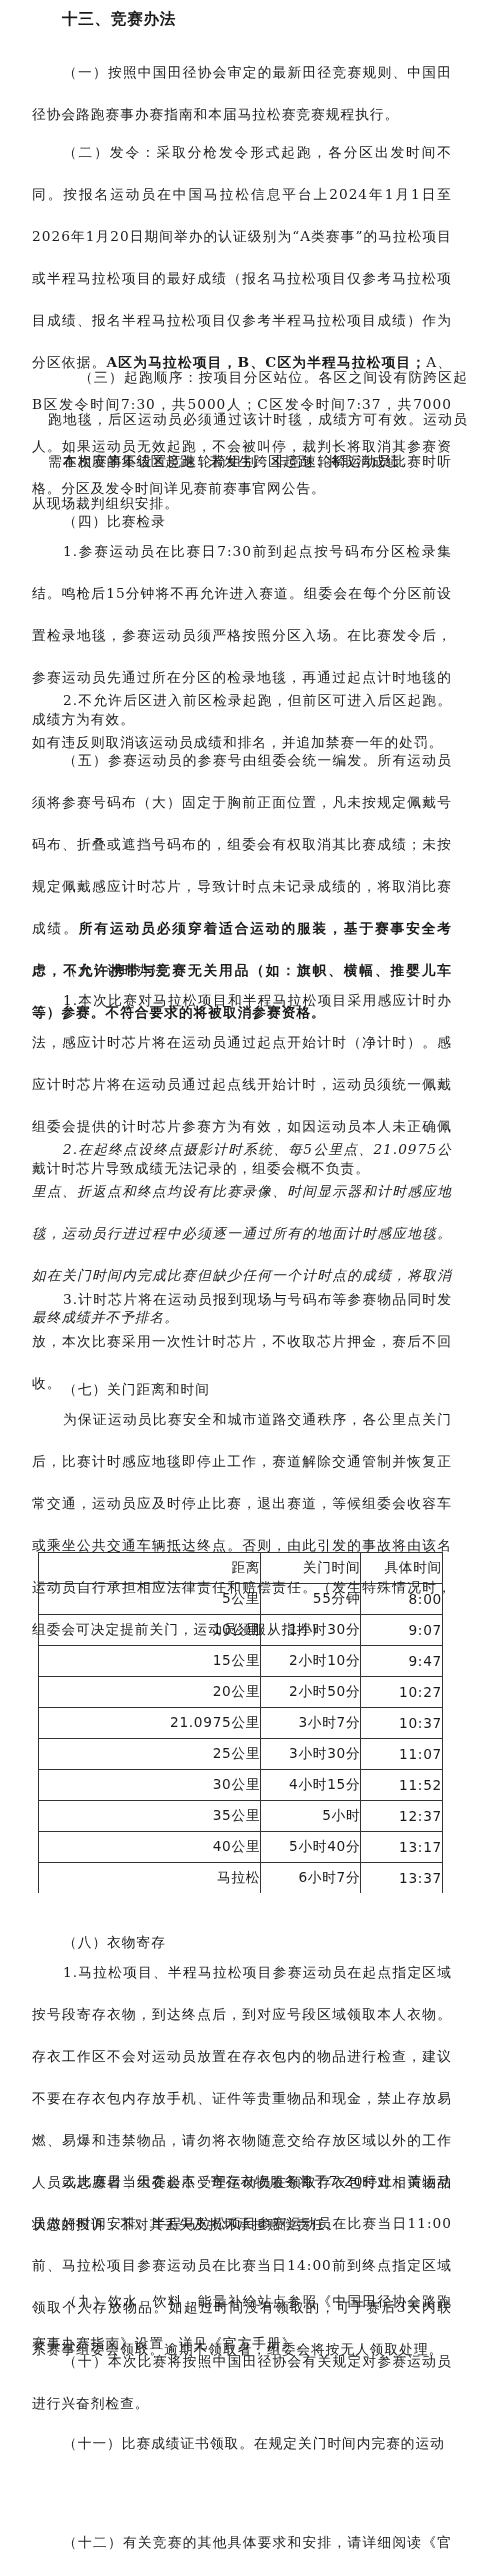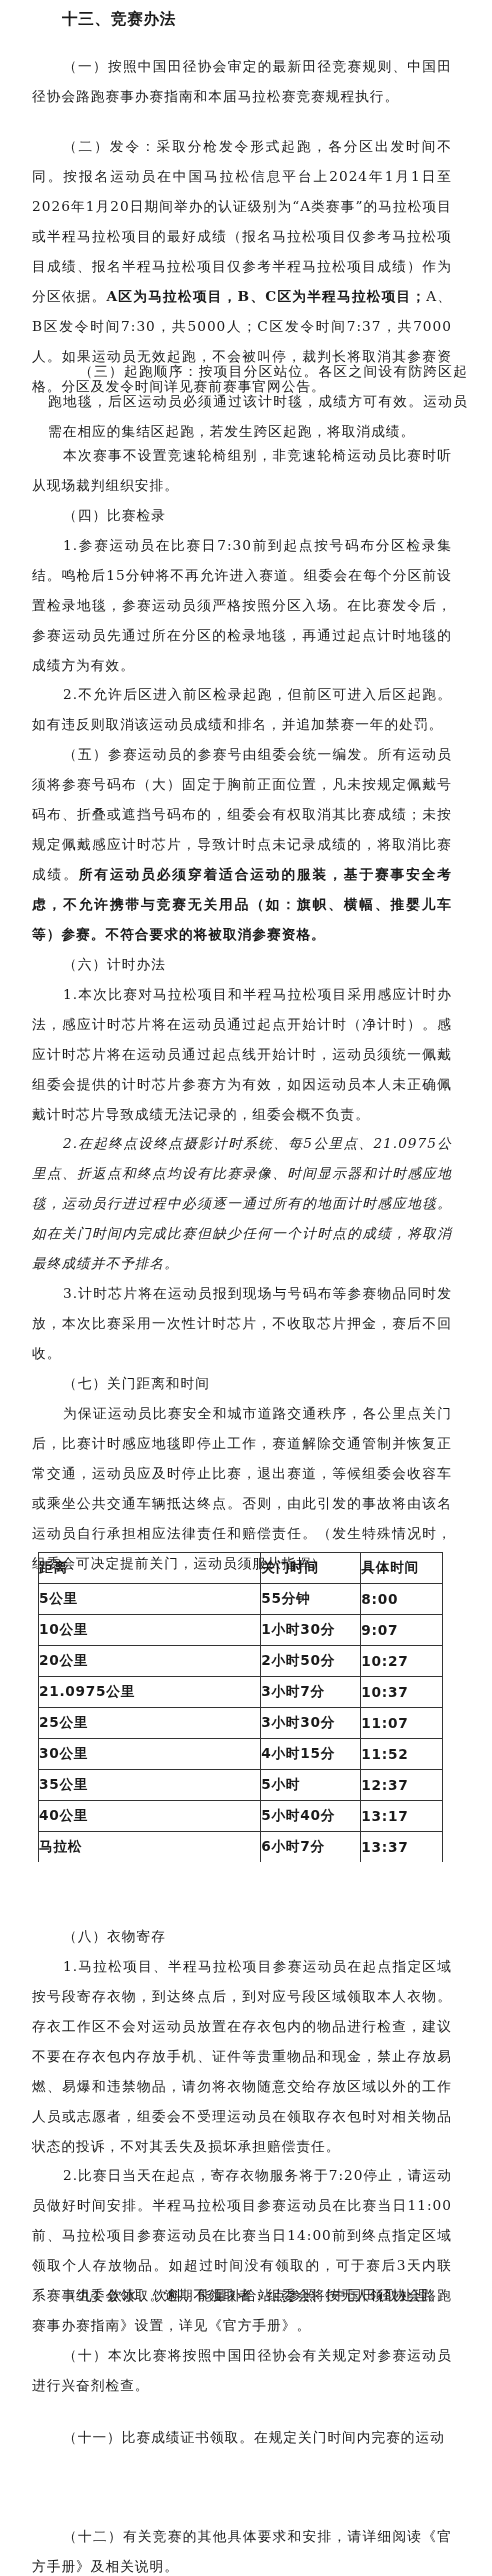--- a/index.html
+++ b/index.html
@@ -1,28 +1,28 @@
 <!DOCTYPE html>
 <html style="font-size:10.4px"><head>
 <meta charset="utf-8">
 <style>
   html, body { margin:0; padding:0; background:#ffffff; }
   body { width:493px; height:2576px; position:relative; overflow:hidden;
          font-family:"DejaVu Serif", "Liberation Serif", serif; color:#1a1a1a; }
   .h1 { position:absolute; left:62px; top:9px; font-size:15.6px; font-weight:bold;
         font-family:"DejaVu Sans", "Liberation Sans", sans-serif; letter-spacing:0.7px; }
-  .p { position:absolute; left:32px; width:420px; font-size:13.7px; line-height:30px;
+  .p { position:absolute; left:32px; width:420px; font-size:13.7px; line-height:42px;
        text-align:justify; text-align-last:left; letter-spacing:1px; }
   .ind { text-indent:31px; }
   .b { font-weight:bold; }
   table.gate { position:absolute; left:38px; top:1552px; width:405px;
                border-collapse:collapse; font-size:13.7px;
                font-family:"DejaVu Sans", "Liberation Sans", sans-serif; }
-  table.gate td, table.gate th { border:0.7px solid #333; height:30px; text-align:left;
-               font-weight:bold; padding:0; letter-spacing:0.7px;margin-top:32px; }
+  table.gate td, table.gate th { border:0.7px solid #333; height:30px; text-align:right;
+               font-weight:normal; padding:0; letter-spacing:0.7px;margin-top:32px; }
   table.gate tr:last-child td { border-bottom:none; }
   .c1 { width:223px; } .c2 { width:100px; } .c3 { width:81px; }
 </style>
 </head>
 <body>
 
 <div>
   <div class="h1">十三、竞赛办法</div>
 
   <p class="p ind" style="top:51px;margin:0;">（一）按照中国田径协会审定的最新田径竞赛规则、中国田径协会路跑赛事办赛指南和本届马拉松赛竞赛规程执行。</p>
@@ -57,20 +57,25 @@
     <tbody>
       <tr>
           <td>5公里</td>
           <td>55分钟</td>
           <td>8:00</td>
         </tr>
       <tr>
           <td>10公里</td>
           <td>1小时30分</td>
           <td>9:07</td>
+        </tr>
+      <tr>
+          <td>15公里</td>
+          <td>2小时10分</td>
+          <td>9:47</td>
         </tr>
       <tr>
           <td>20公里</td>
           <td>2小时50分</td>
           <td>10:27</td>
         </tr>
       <tr>
           <td>21.0975公里</td>
           <td>3小时7分</td>
           <td>10:37</td>

